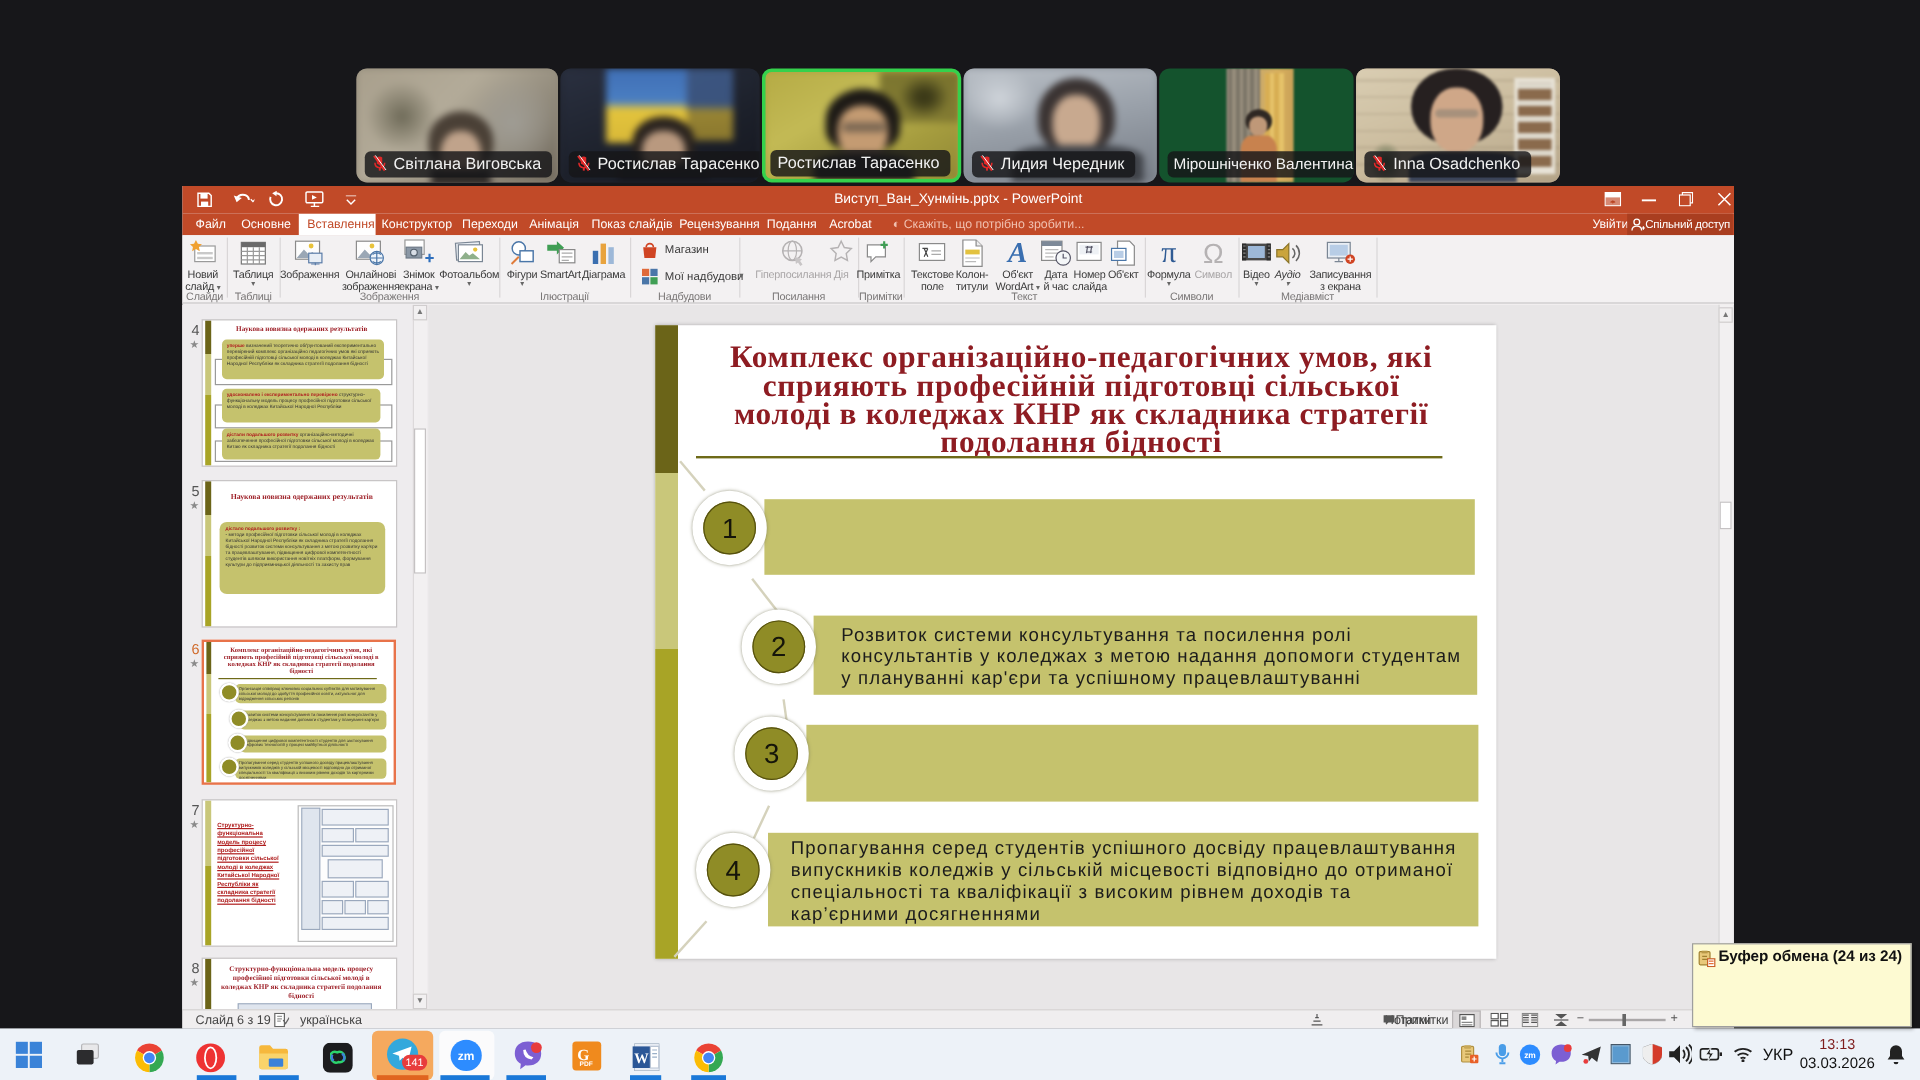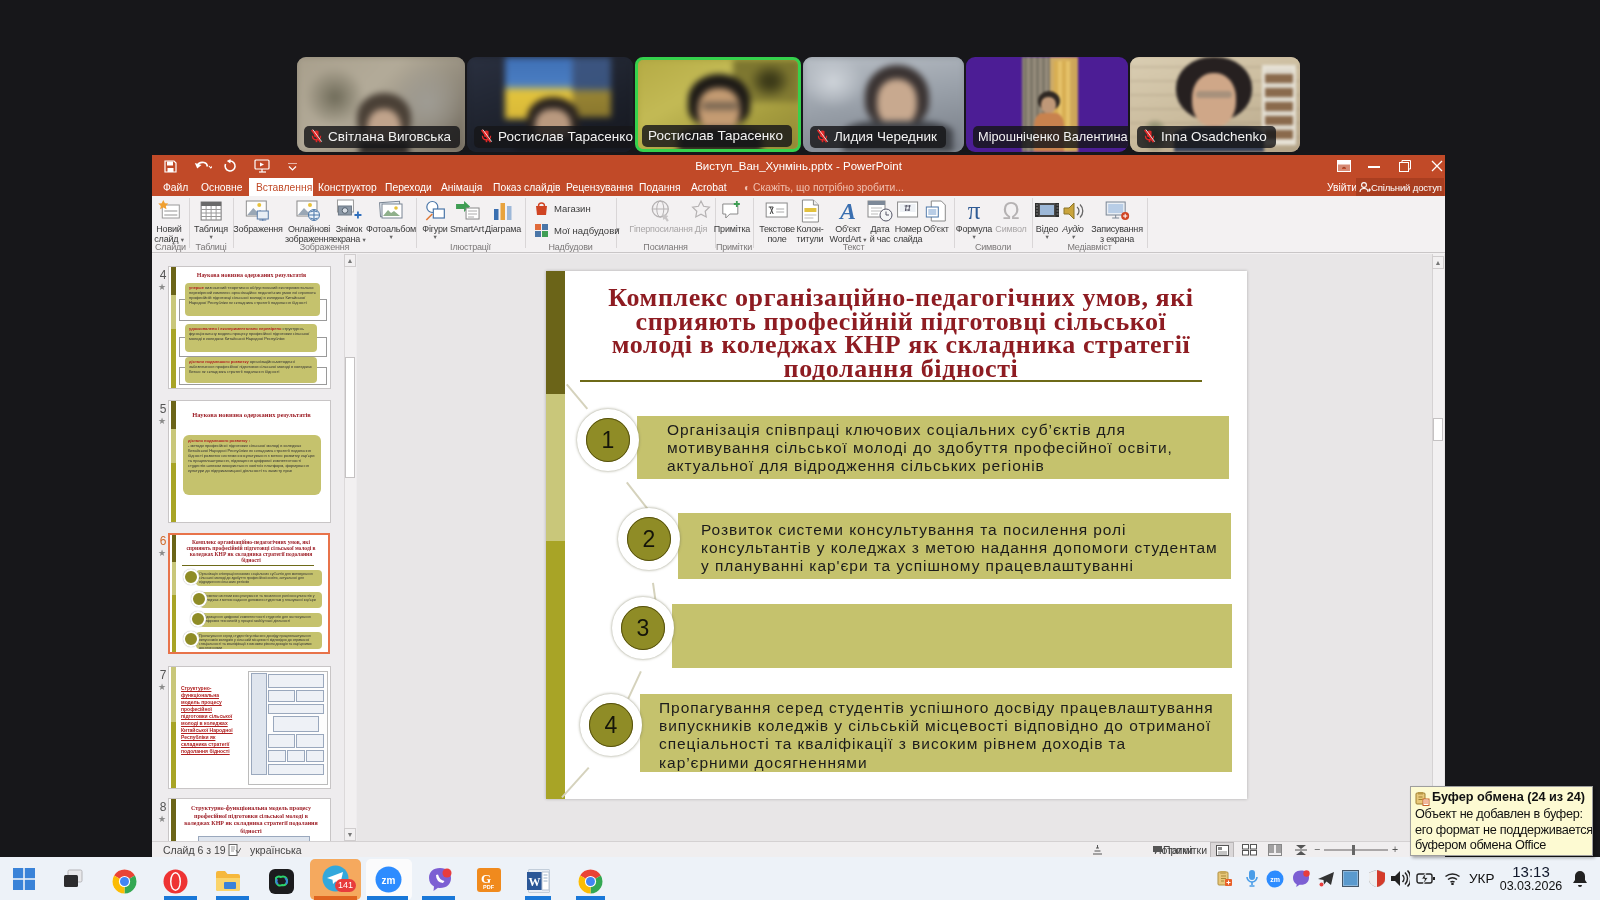--- a/index.html
+++ b/index.html
@@ -112,21 +112,21 @@
     </div>
     <div class="nlab"><svg class="mic" viewBox="0 0 16 18">
           <path d="M5 2.5 Q8 0.5 10.5 2.5 L10.5 9 Q8 11 5 9 Z" fill="#e02828"></path>
           <path d="M3 8 Q3 13 8 13 Q13 13 13 8" stroke="#e02828" stroke-width="1.6" fill="none"></path>
           <rect x="7" y="13" width="2" height="3" fill="#e02828"></rect>
           <path d="M2 1 L13 16" stroke="#e02828" stroke-width="2"></path>
           <path d="M3.4 0.4 L14.4 15.4" stroke="#fff" stroke-width="1"></path>
         </svg>Лидия Чередник</div>
   </div>
 
-  <div class="tile" style="left:966px;width:162px;background:#4c1d95;">
+  <div class="tile" style="left:966px;width:162px;background:#14532d;">
     <div class="ph" style="filter:blur(1px);">
       <div class="abs" style="left:56px;top:0;width:56px;height:95px;background:linear-gradient(90deg,#8a8273 0%,#a39583 20%,#c8a96b 45%,#d8b05e 75%,#caa258 100%);"></div>
       <div class="abs" style="left:58px;top:0;width:26px;height:95px;background:repeating-linear-gradient(90deg,#7d7668 0 3px,#968d7c 3px 6px);"></div>
       <div class="abs" style="left:88px;top:4px;width:16px;height:80px;background:repeating-linear-gradient(90deg,#d8ae53 0 4px,#e5c269 4px 8px);"></div>
       <div class="abs" style="left:72px;top:34px;width:22px;height:20px;border-radius:50%;background:#2f2823;"></div>
       <div class="abs" style="left:75px;top:40px;width:15px;height:16px;border-radius:45%;background:#bf9878;"></div>
       <div class="abs" style="left:68px;top:56px;width:30px;height:39px;background:#c8824e;border-radius:30% 30% 0 0;"></div>
     </div>
     <div class="nlab" style="padding:0 5px;font-size:12.8px;">Мірошніченко Валентина</div>
   </div>
@@ -482,21 +482,20 @@
     <div id="slide">
       <div class="abs" style="left:0;top:0;width:19px;height:528px;background:linear-gradient(180deg,#6b6418 0 123px,#c9c77a 123px 270px,#a8a426 270px 528px);"></div>
       <div class="abs" style="left:30px;top:15px;width:650px;text-align:center;font-family:'Liberation Serif',serif;font-weight:bold;font-size:26px;line-height:23.6px;color:#8e1c22;letter-spacing:0.6px;" id="stitle">Комплекс організаційно-педагогічних умов, які<br>сприяють професійній підготовці сільської<br>молоді в коледжах КНР як складника стратегії<br>подолання бідності</div>
       <div class="abs" style="left:34px;top:109px;width:622px;height:2px;background:#6e6a18;"></div>
       <div class="abs" style="left:20px;top:114px;width:2px;height:32px;background:#d5d2bc;transform:rotate(-40deg);transform-origin:top left;"></div>
       <div class="abs" style="left:80px;top:212px;width:2px;height:34px;background:#d5d2bc;transform:rotate(-38deg);transform-origin:top left;"></div>
       <div class="abs" style="left:106px;top:312px;width:2px;height:22px;background:#d5d2bc;transform:rotate(-8deg);transform-origin:top left;"></div>
       <div class="abs" style="left:94px;top:400px;width:2px;height:30px;background:#d5d2bc;transform:rotate(25deg);transform-origin:top left;"></div>
       <div class="abs" style="left:42px;top:496px;width:2px;height:40px;background:#d5d2bc;transform:rotate(42deg);transform-origin:top left;"></div>
       <div class="srow" style="left:91px;top:145px;width:592px;height:63px;"></div>
-      <div class="stext" style="left:121px;top:150px;">Організація співпраці ключових соціальних суб’єктів для<br>мотивування сільської молоді до здобуття професійної освіти,<br>актуальної для відродження сільських регіонів</div>
       <div class="scir" style="left:31px;top:138px;">
           <span>1</span>
         </div>
       <div class="srow" style="left:132px;top:242px;width:553px;height:66px;"></div>
       <div class="stext" style="left:155px;top:250px;">Розвиток системи консультування та посилення ролі<br>консультантів у коледжах з метою надання допомоги студентам<br>у плануванні кар'єри та успішному працевлаштуванні</div>
       <div class="scir" style="left:72px;top:237px;">
           <span>2</span>
         </div>
       <div class="srow" style="left:126px;top:333px;width:560px;height:64px;"></div>
       <div class="scir" style="left:66px;top:326px;">
@@ -673,30 +672,29 @@
   <svg class="abs" style="left:1416px;top:14px;" width="19" height="15" viewBox="0 0 19 15">
       <rect x="1" y="3" width="15" height="9" rx="2" fill="none" stroke="#222" stroke-width="1.4"></rect>
       <rect x="17" y="6" width="2" height="3" fill="#222"></rect>
       <path d="M10 1 L5.5 8 h3 L7 14 L12 6.5 h-3 z" fill="#222" stroke="#eef3f8" stroke-width=".8"></path>
     </svg>
   <svg class="abs" style="left:1444px;top:15px;" width="17" height="13" viewBox="0 0 17 13">
       <path d="M1.5 4.5 a11 11 0 0 1 14 0 M4 7.5 a7.5 7.5 0 0 1 9 0 M6.5 10 a4 4 0 0 1 4 0" fill="none" stroke="#222" stroke-width="1.5"></path>
       <circle cx="8.5" cy="12" r="1.3" fill="#222"></circle>
     </svg>
   <div class="abs" style="left:1469px;top:14px;font-size:13.5px;color:#111;">УКР</div>
-  <div class="abs" style="left:1500px;top:6px;width:62px;text-align:center;font-size:15px;color:#0f172a;">13:13</div>
+  <div class="abs" style="left:1500px;top:6px;width:62px;text-align:center;font-size:12px;color:#7f1d1d;">13:13</div>
   <div class="abs" style="left:1496px;top:22px;width:70px;text-align:center;font-size:12.5px;color:#111;">03.03.2026</div>
   <svg class="abs" style="left:1572px;top:13px;" width="16" height="17" viewBox="0 0 16 17">
       <path d="M8 1 a5 5 0 0 1 5 5 v4 l2 3 H1 l2 -3 V6 a5 5 0 0 1 5 -5z" fill="#222"></path>
       <path d="M6 15 a2 2 0 0 0 4 0" fill="#222"></path>
     </svg>
 </div>
 <div id="tip">
   <svg class="abs" style="left:4px;top:5px;" width="15" height="14" viewBox="0 0 15 14">
       <rect x="1" y="1" width="9" height="11" rx="1" fill="#e8c87a" stroke="#a08030"></rect>
       <rect x="3" y="0" width="5" height="2.5" fill="#b89848"></rect>
       <path d="M3.5 5 h4 M3.5 7.5 h4" stroke="#a08030"></path>
       <rect x="8" y="7" width="6" height="6.5" fill="#fff" stroke="#c86028"></rect>
       <path d="M9 9 h4 M9 11 h4" stroke="#e87038"></path>
     </svg>
   <div class="abs" style="left:21px;top:3px;font-weight:bold;font-size:12.7px;">Буфер обмена (24 из 24)</div>
-  <div class="abs" style="left:4px;top:20px;font-size:12.7px;line-height:15.7px;letter-spacing:-0.3px;">Объект не добавлен в буфер:<br>его формат не поддерживается<br>буфером обмена Office</div>
 </div>
 
 </body></html>

